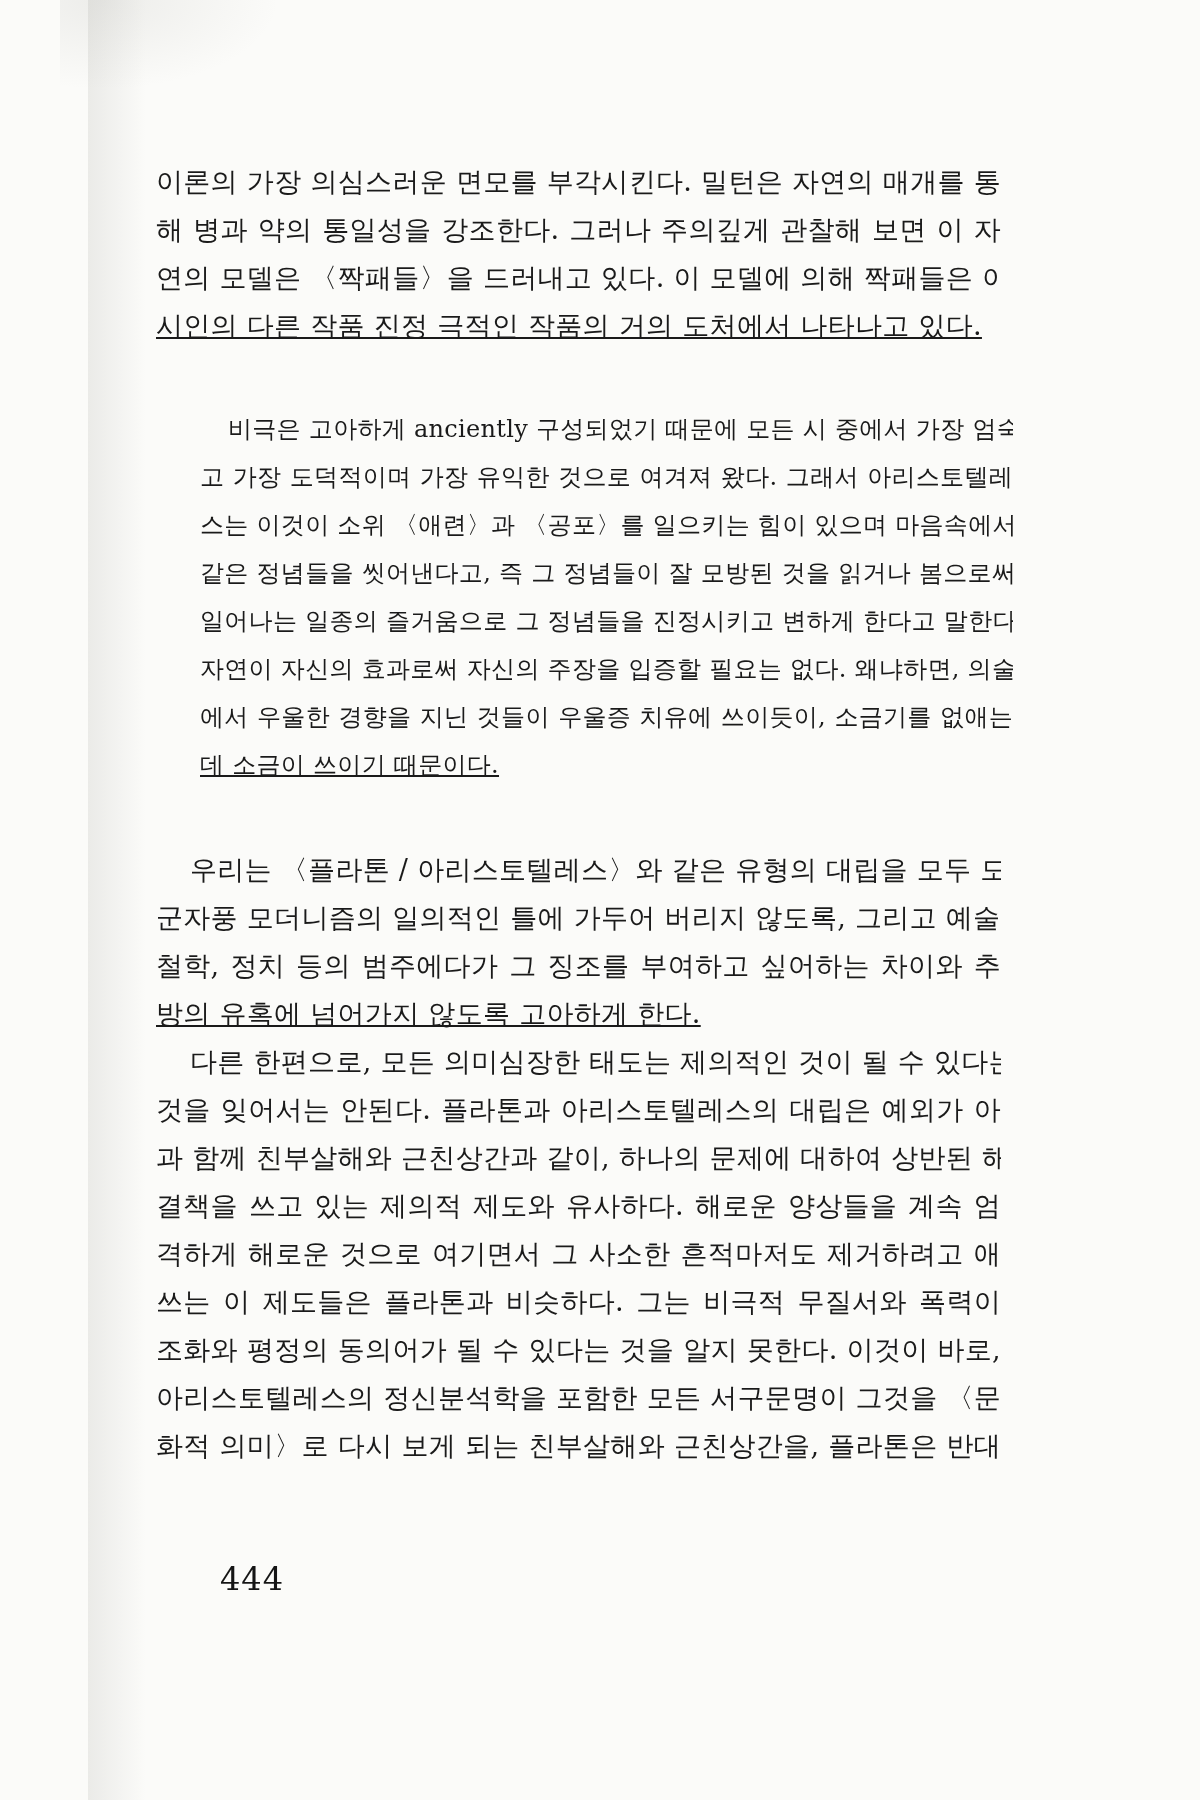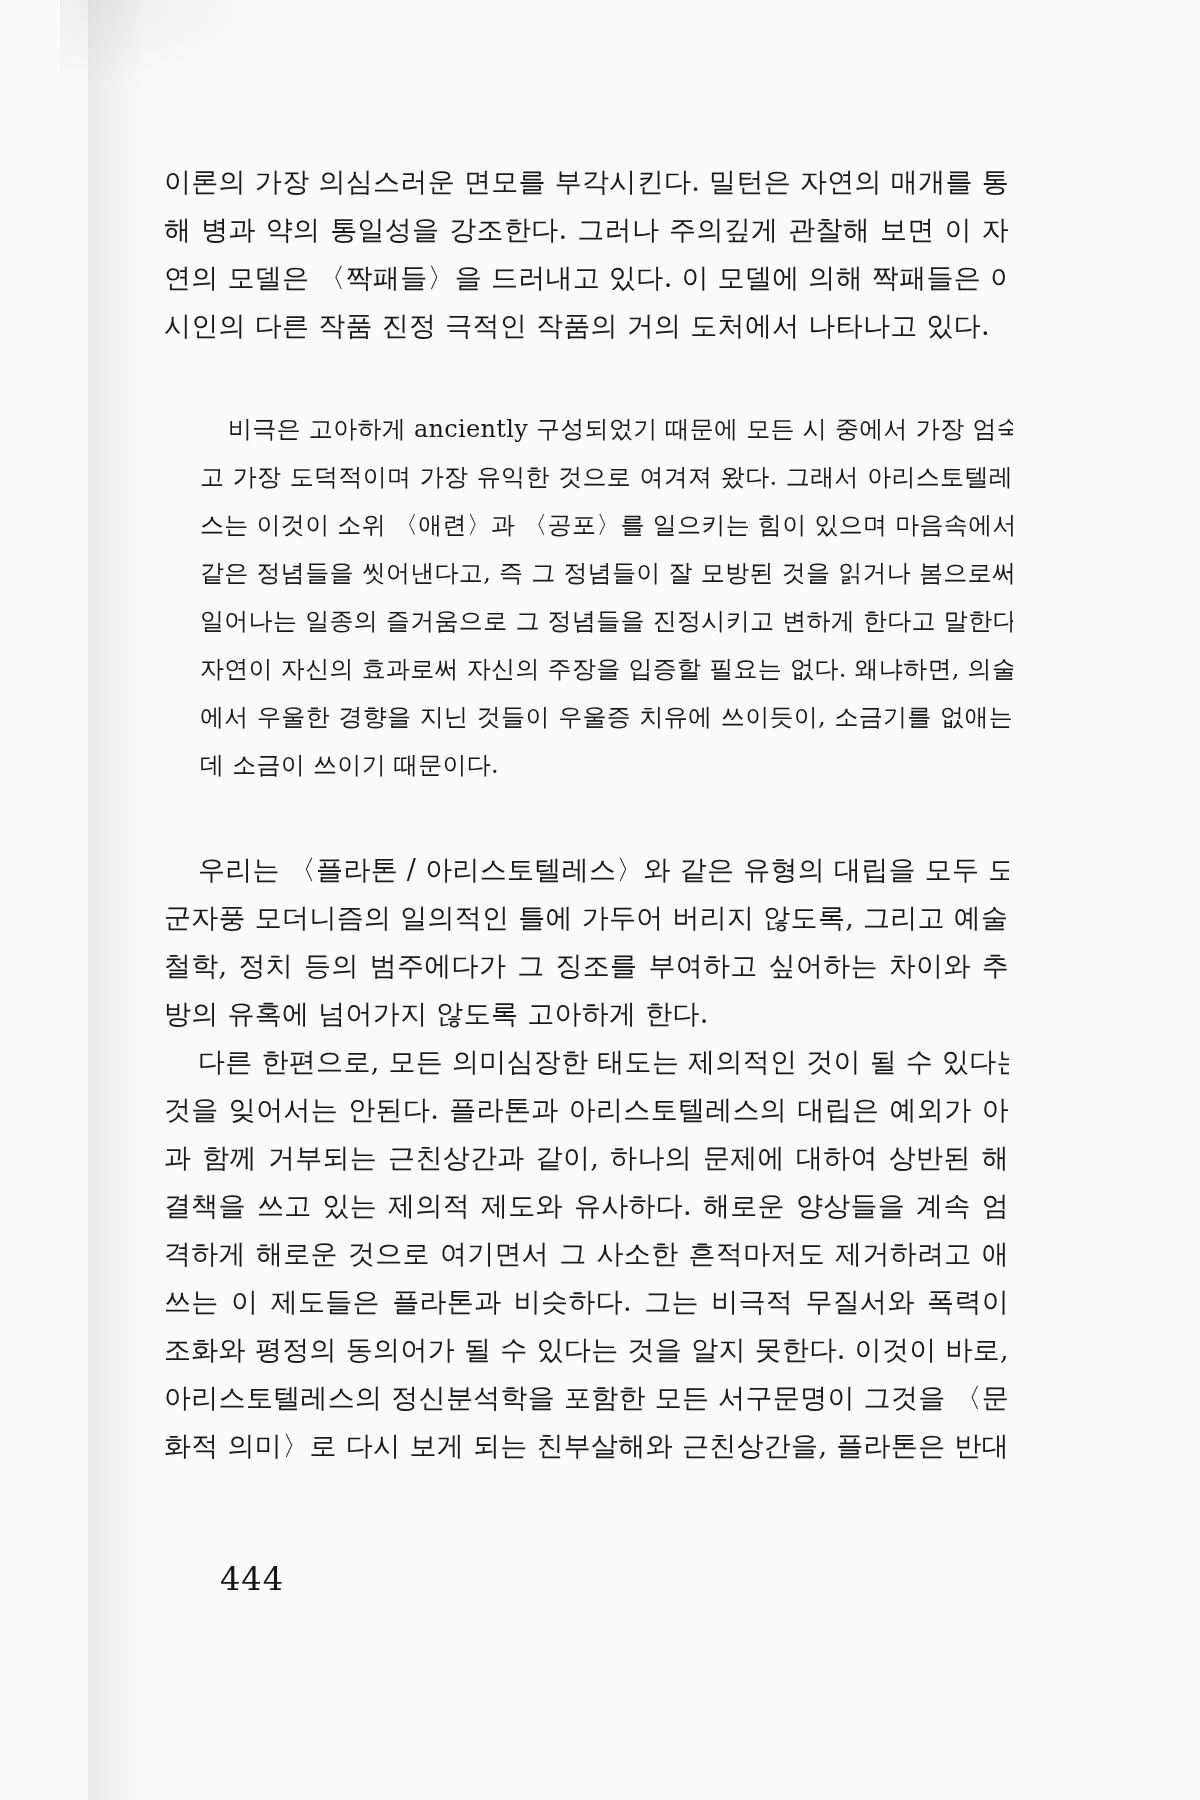--- a/index.html
+++ b/index.html
@@ -23,36 +23,37 @@
   }
   .scan-shadow-corner {
     position: absolute;
     left: 60px; top: 0;
     width: 220px; height: 90px;
     background: radial-gradient(ellipse at 20% 0%, rgba(150,150,143,0.14), rgba(150,150,143,0) 70%);
     pointer-events: none;
   }
   .block {
     position: absolute;
-    left: 164px;
+    left: 156px;
     width: 845px;
   }
   .line {
     height: 48px;
     line-height: 48px;
     font-size: 27px;
     letter-spacing: 0.3px;
     text-align: justify;
     text-align-last: justify;
     overflow: hidden;
     white-space: nowrap;
   }
   .line.end {
     text-align: right;
     text-align-last: left;
+    text-decoration: underline;
   }
   .line.indent-sm { text-indent: 28px; }
   .line.indent-md { text-indent: 34px; }
   .quote-block {
     left: 200px;
     width: 813px;
   }
   .quote-block .line {
     font-size: 24px;
     height: 48px;
@@ -96,21 +97,21 @@
   <div class="block" style="top:846px;">
     <div class="line indent-md">우리는 〈플라톤 / 아리스토텔레스〉와 같은 유형의 대립을 모두 도덕</div>
     <div class="line">군자풍 모더니즘의 일의적인 틀에 가두어 버리지 않도록, 그리고 예술,</div>
     <div class="line">철학, 정치 등의 범주에다가 그 징조를 부여하고 싶어하는 차이와 추</div>
     <div class="line end">방의 유혹에 넘어가지 않도록 고아하게 한다.</div>
   </div>
 
   <div class="block" style="top:1038px;">
     <div class="line indent-md">다른 한편으로, 모든 의미심장한 태도는 제의적인 것이 될 수 있다는</div>
     <div class="line">것을 잊어서는 안된다. 플라톤과 아리스토텔레스의 대립은 예외가 아</div>
-    <div class="line">과 함께 거부되는 근친상간과 같이, 하나의 문제에 대하여 상반된 해</div>
+    <div class="line">과 함께 친부살해와 근친상간과 같이, 하나의 문제에 대하여 상반된 해</div>
     <div class="line">결책을 쓰고 있는 제의적 제도와 유사하다. 해로운 양상들을 계속 엄</div>
     <div class="line">격하게 해로운 것으로 여기면서 그 사소한 흔적마저도 제거하려고 애</div>
     <div class="line">쓰는 이 제도들은 플라톤과 비슷하다. 그는 비극적 무질서와 폭력이</div>
     <div class="line">조화와 평정의 동의어가 될 수 있다는 것을 알지 못한다. 이것이 바로,</div>
     <div class="line">아리스토텔레스의 정신분석학을 포함한 모든 서구문명이 그것을 〈문</div>
     <div class="line">화적 의미〉로 다시 보게 되는 친부살해와 근친상간을, 플라톤은 반대</div>
   </div>
 
   <div class="page-number">444</div>
 

